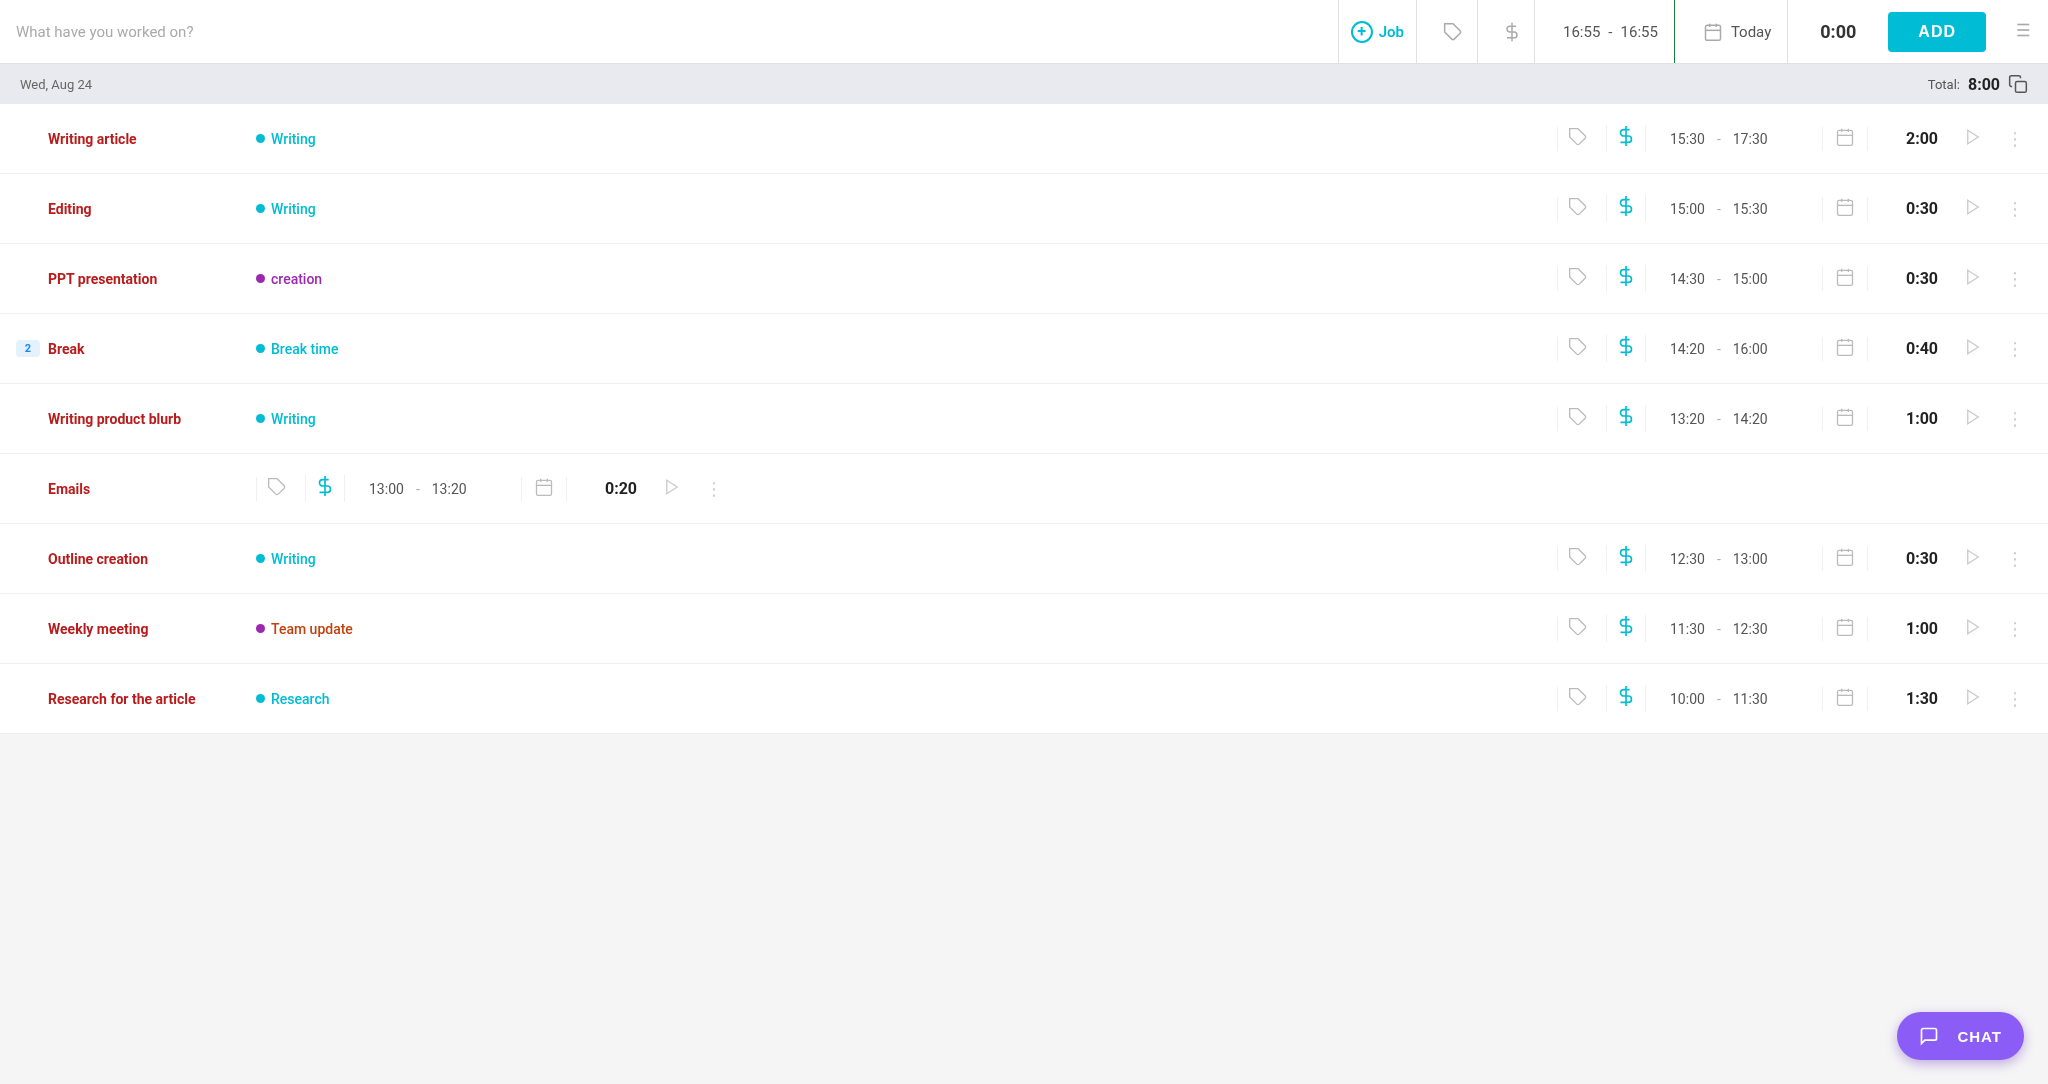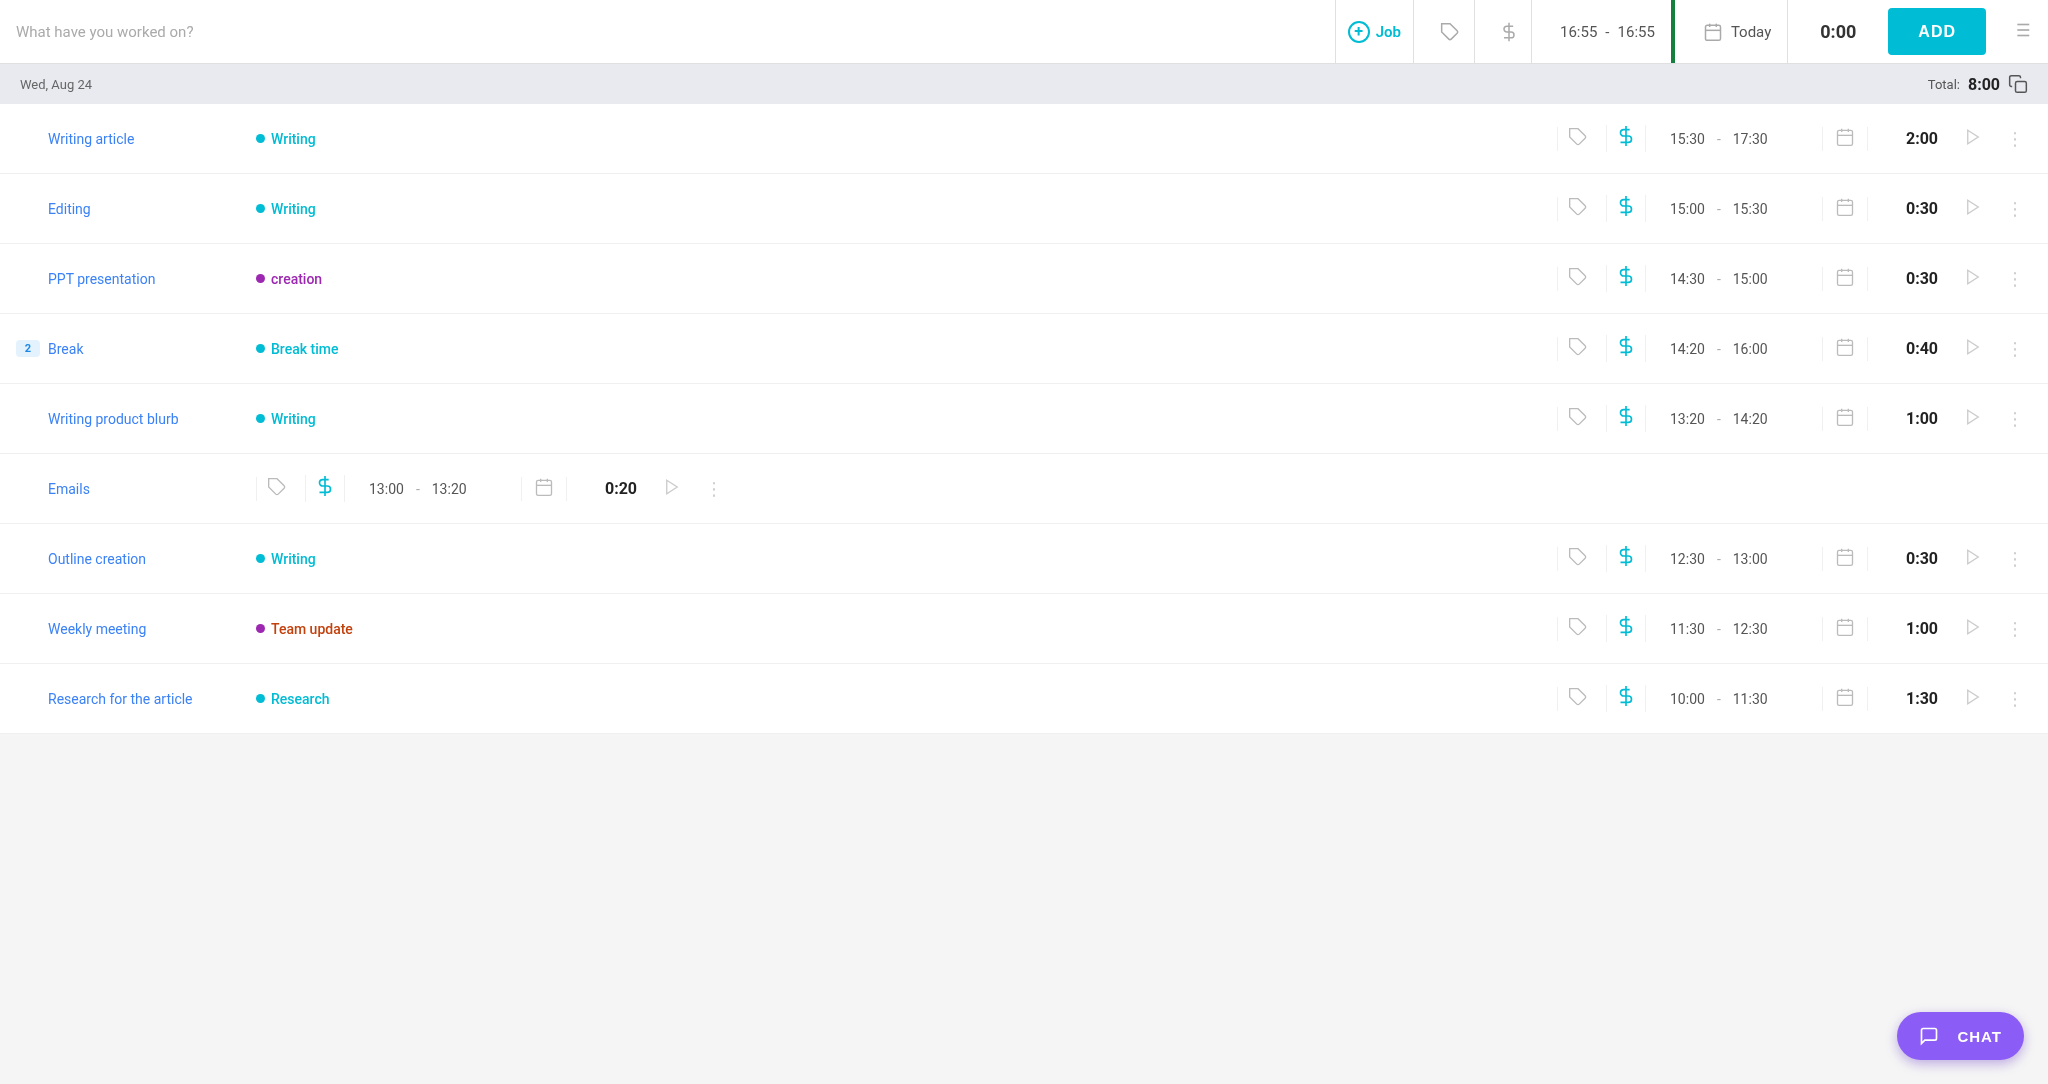--- a/index.html
+++ b/index.html
@@ -42,21 +42,21 @@
       cursor: pointer;
       font-size: 18px;
     }
     .top-bar-tag { border-right: 1px solid #e0e0e0; }
     .top-bar-dollar { border-right: 1px solid #e0e0e0; }
     .top-bar-time {
       display: flex;
       align-items: center;
       gap: 8px;
       padding: 0 16px;
-      border-right: 4px solid #15803d;
+      border-right: 1px solid #15803d;
       height: 100%;
       font-size: 15px;
       color: #555;
     }
     .top-bar-time span { color: #555; }
     .top-bar-date {
       display: flex;
       align-items: center;
       gap: 8px;
       padding: 0 16px;
@@ -72,21 +72,21 @@
       padding: 0 20px;
       color: #333;
     }
     .add-button {
       background: #00bcd4;
       color: #fff;
       border: none;
       font-size: 16px;
       font-weight: 700;
       padding: 0 30px;
-      height: 47px;
+      height: 40px;
       cursor: pointer;
       border-radius: 4px;
       letter-spacing: 1px;
     }
     .top-bar-list-icon {
       color: #aaa;
       font-size: 18px;
       cursor: pointer;
       padding-left: 12px;
     }
@@ -131,22 +131,22 @@
       font-weight: 700;
       border-radius: 4px;
       padding: 2px 7px;
       min-width: 24px;
       text-align: center;
     }
 
     .entry-description {
       flex: 0 0 200px;
       font-size: 14px;
-      color: #3b82f6;
-      font-weight: 400;
+      color: #b91c1c;
+      font-weight: 700;
     }
 
     .entry-job {
       flex: 1;
       display: flex;
       align-items: center;
       gap: 6px;
       font-size: 14px;
       font-weight: 500;
       cursor: pointer;

